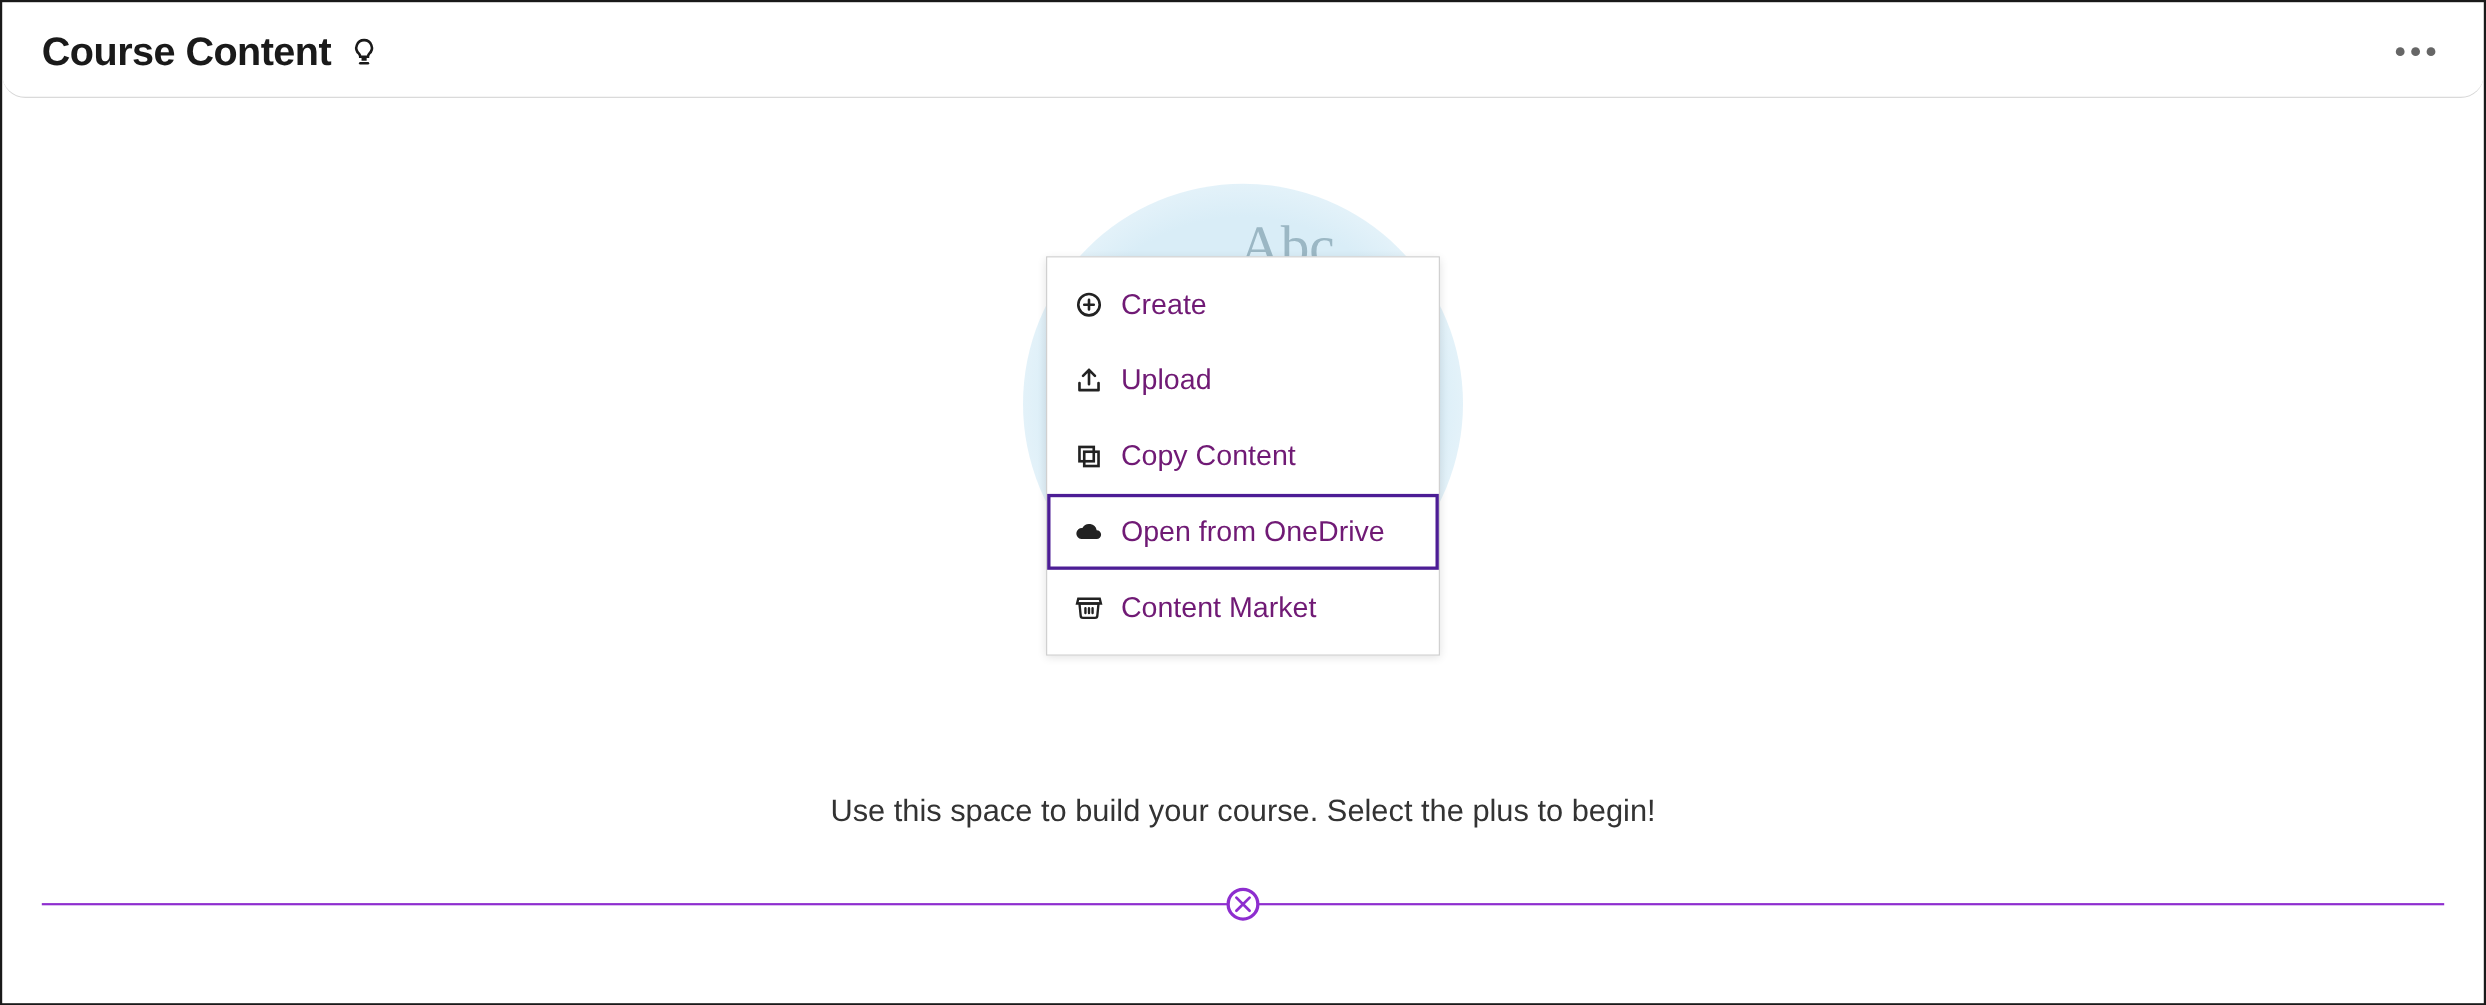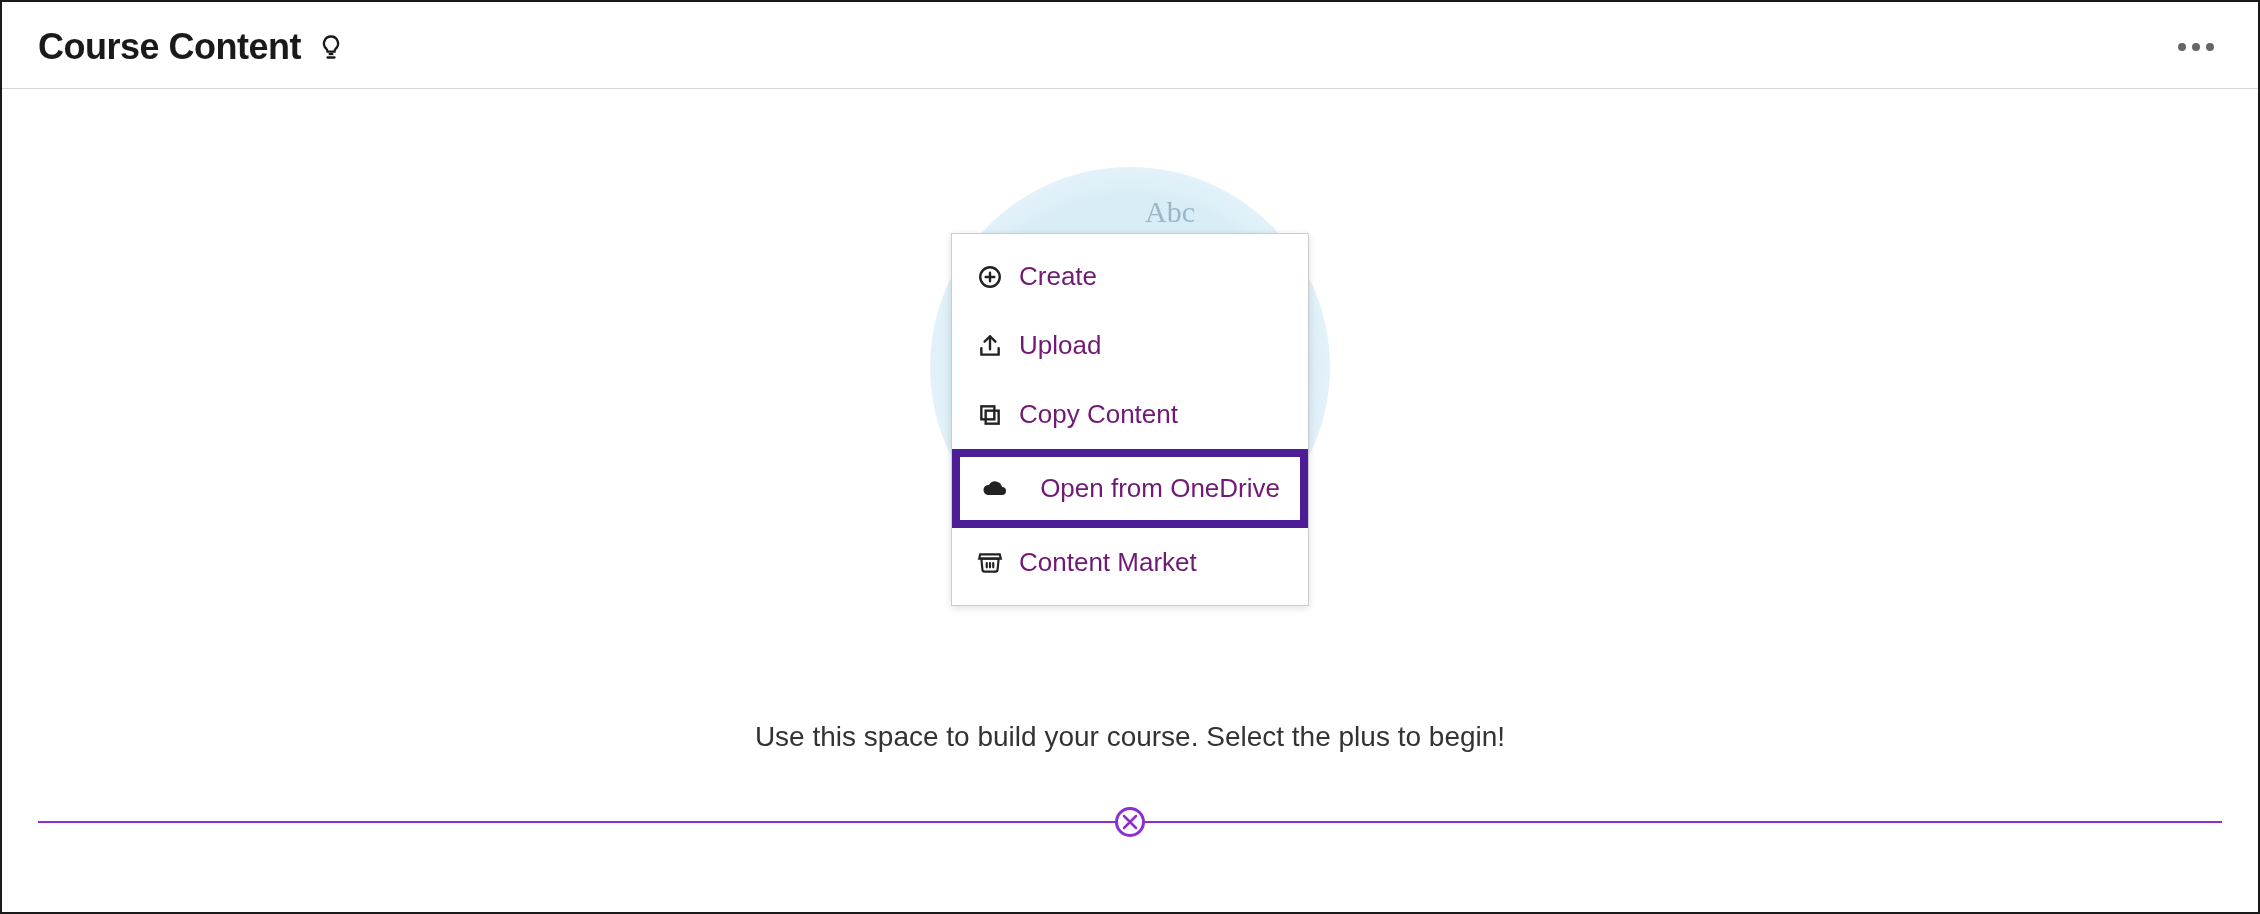--- a/index.html
+++ b/index.html
@@ -17,20 +17,21 @@
     position: relative;
     overflow: hidden;
     background: #fff;
   }
   .header {
     display: flex;
     align-items: center;
     justify-content: space-between;
     padding: 24px 36px 20px 36px;
     border-bottom: 1px solid #d6d6d6;
+    border-radius: 21px;
   }
   .header-left {
     display: flex;
     align-items: center;
     gap: 16px;
   }
   .page-title {
     font-size: 36px;
     font-weight: 700;
     letter-spacing: -0.5px;
@@ -62,21 +63,21 @@
     height: 400px;
     border-radius: 50%;
     background: radial-gradient(circle at center, #d9edf7 0%, #d9edf7 60%, rgba(217,237,247,0) 100%);
     display: flex;
     flex-direction: column;
     align-items: center;
     padding-top: 28px;
   }
   .abc-label {
     font-family: Georgia, serif;
-    font-size: 30px;
+    font-size: 52px;
     color: #9bb7c4;
     margin-left: 80px;
     position: relative;
   }
   .doc-shape {
     margin-top: 8px;
     width: 170px;
     height: 200px;
     border: 6px solid #8fb3c7;
     background: none;
@@ -139,22 +140,21 @@
     display: flex;
     align-items: center;
     gap: 14px;
     padding: 16px 20px;
     font-size: 26px;
     color: #701a75;
     cursor: pointer;
     border: 3px solid transparent;
   }
   .menu-item.highlight {
-    border: 8px solid #4c1d95;
-    justify-content: space-between;
+    border: 3px solid #4c1d95;
   }
   .menu-icon {
     width: 30px;
     height: 30px;
     display: flex;
     align-items: center;
     justify-content: center;
     color: #222;
   }
   .menu-icon svg { display: block; }

